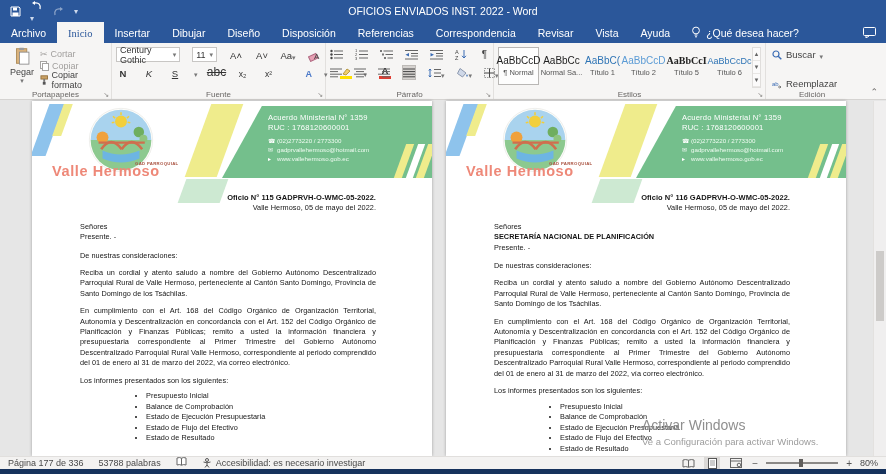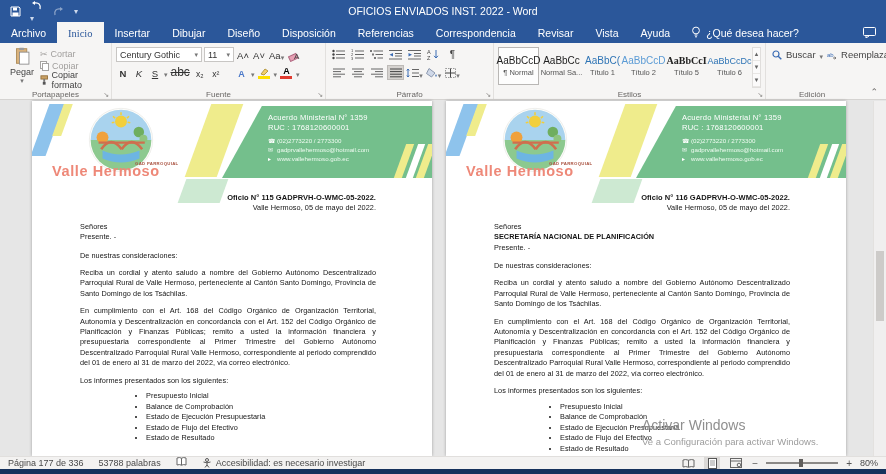--- a/index.html
+++ b/index.html
@@ -28,42 +28,42 @@
   .rgroup { position:relative; border-right:1px solid #e2e0de; padding:3px 4px 13px; flex:0 0 auto; }
   .glabel { position:absolute; bottom:0; left:0; right:0; text-align:center; font-size:8px; color:#686664; }
   .launcher { position:absolute; bottom:1px; right:2px; font-size:7px; color:#8a8886; line-height:1; }
   .gbody { display:flex; height:100%; }
   .bigbtn { display:flex; flex-direction:column; align-items:center; justify-content:flex-start; padding:1px 6px; font-size:9px; color:#444; }
   .bigbtn .cap { margin-top:2px; }
   .minicol { display:flex; flex-direction:column; justify-content:flex-start; gap:1px; padding-top:2px; }
   .minirow { display:flex; align-items:center; gap:3px; font-size:9px; color:#a19f9d; height:13px; }
   .minirow.en { color:#444; }
   .fontrows { display:flex; flex-direction:column; gap:3px; padding-top:1px; }
-  .frow { display:flex; align-items:center; gap:2px; }
+  .frow { display:flex; align-items:center; gap:12px; }
   .combo { border:1px solid #c8c6c4; background:#fff; height:15px; display:flex; align-items:center; font-size:9px; color:#333; padding:0 3px; gap:4px; }
   .combo .cv { font-size:7px; color:#777; }
   .tbtn { min-width:14px; height:14px; display:flex; align-items:flex-end; justify-content:center; font-size:9.5px; color:#333; padding:0 1px; line-height:1.1; }
   .tbtn.b { font-weight:bold; } .tbtn.i { font-style:italic; } .tbtn.u { text-decoration:underline; }
   .tbtn.st { text-decoration:line-through; }
   .cv2 { font-size:7px; color:#777; align-self:flex-end; }
   .chip { position:relative; width:15px; height:14px; display:flex; flex-direction:column; align-items:center; justify-content:flex-end; font-size:9px; font-weight:bold; }
   .chip .bar { width:12px; height:3px; margin-top:0px; }
   .sep { width:1px; background:#dcdad8; margin:1px 3px; }
   .icbtn { width:17px; height:15px; display:flex; align-items:center; justify-content:center; }
   .icbtn.active { background:#d5d2cf; border:1px solid #bdbab7; }
   .pararows { display:flex; flex-direction:column; gap:3px; padding-top:1px; }
   .styles-body { display:flex; align-items:flex-start; gap:2px; padding-top:1px; }
   .stylecard { width:41px; height:38px; border:1px solid transparent; display:flex; flex-direction:column; align-items:center; justify-content:center; }
   .stylecard.selected { border-color:#b9b7b5; background:#fdfdfd; }
   .stylecard .prev { font-size:10px; color:#222; white-space:nowrap; }
   .stylecard .sname { font-size:7.5px; color:#555; margin-top:2px; white-space:nowrap; }
   .prev.blue { color:#2e74b5; } .prev.blue2 { color:#5b9bd5; } .prev.bold { font-weight:bold; font-family:"Liberation Serif",serif; }
   .gal-scroll { display:flex; flex-direction:column; width:13px; border:1px solid #e0dedc; background:#fbfafa; }
   .gal-scroll div { height:13px; display:flex; align-items:center; justify-content:center; font-size:6px; color:#666; border-bottom:1px solid #e8e6e4; }
-  .editcol { display:flex; flex-direction:row; gap:4px; padding:2px 2px; }
+  .editcol { display:flex; flex-direction:column; gap:16px; padding:2px 2px; }
   .editrow { display:flex; align-items:center; gap:4px; font-size:9.5px; color:#444; height:13px; }
   .collapse { position:absolute; right:8px; bottom:2px; font-size:9px; color:#686664; }
 
   
   .canvas { position:absolute; left:0; right:0; top:101px; height:355px; background:#e6e6e6; }
   .page { position:absolute; top:0; width:400px; height:355px; background:#fff; box-shadow:0 0 3px rgba(0,0,0,.3); overflow:hidden; }
   .page1 { left:32px; } .page2 { left:446px; }
 
   
   .hdr { position:absolute; left:0; top:0; width:100%; height:110px; }

